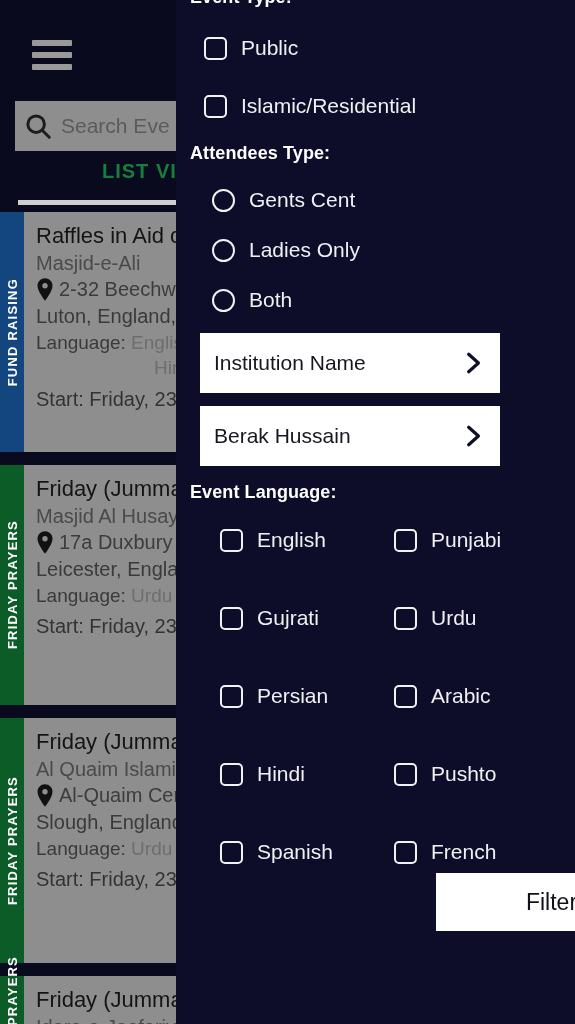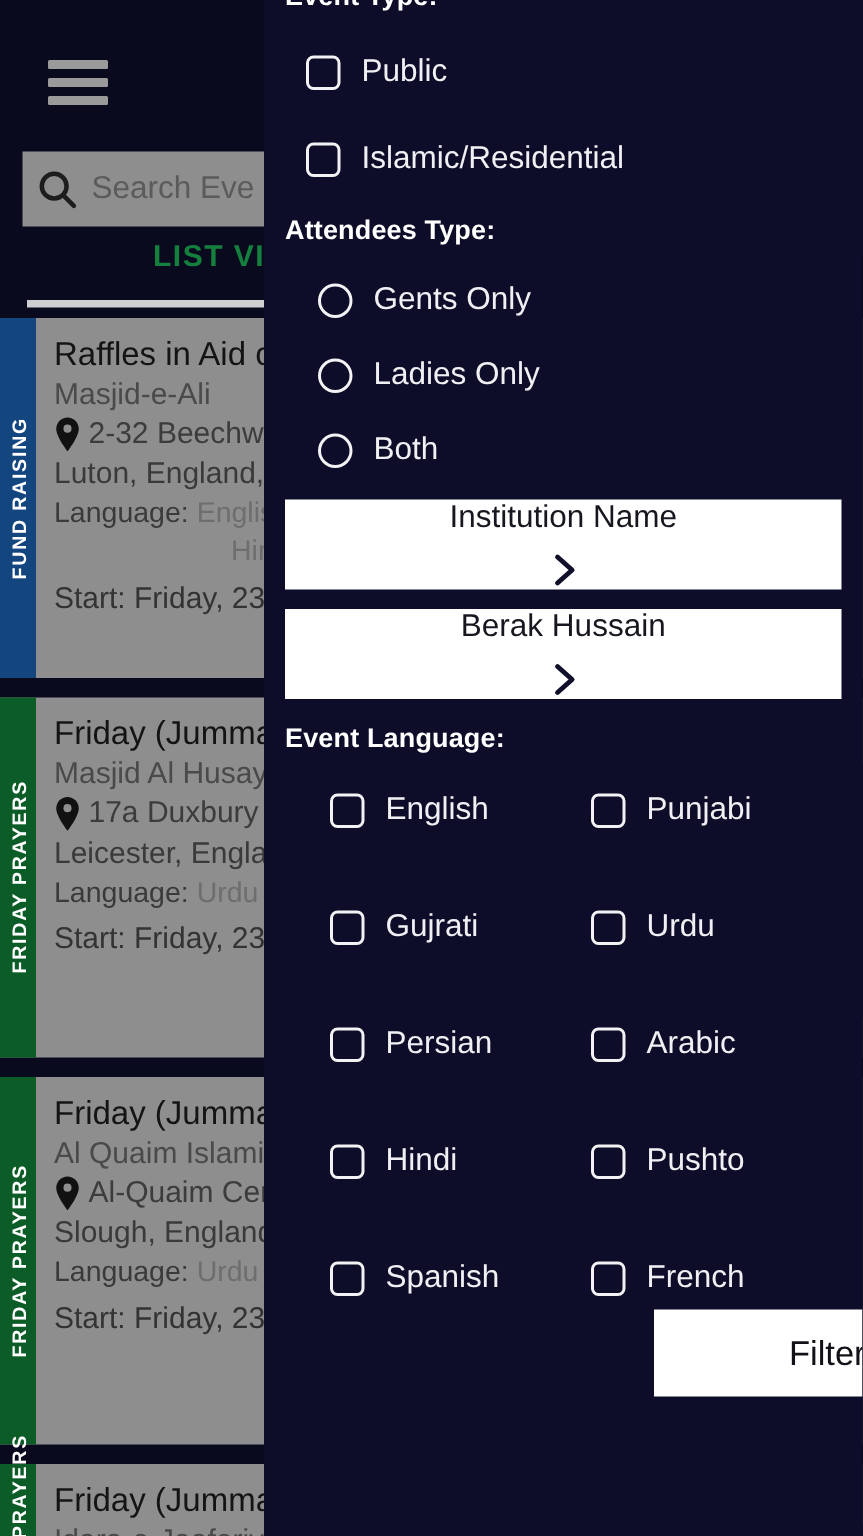--- a/index.html
+++ b/index.html
@@ -128,26 +128,25 @@
 
   #event-type-opts { position: absolute; left: 28px; top: 36px; }
   #event-type-opts .opt-row { margin-bottom: 34px; }
 
   #heading-attendees { position: absolute; left: 14px; top: 143px; }
 
   #attendee-opts { position: absolute; left: 36px; top: 188px; }
   #attendee-opts .opt-row { margin-bottom: 26px; }
 
   .white-field {
-    position: absolute; left: 14px;
-    width: 371px; height: 60px;
+    position: absolute; left: 24px;
+    width: 300px; height: 60px;
     background: #ffffff;
     display: flex; align-items: center; justify-content: space-between;
     padding: 0 14px 0 14px;
-    flex-direction: column;
   }
   .white-field-text { font-size: 21px; color: #17171f; }
   .chev { color: #10102a; font-size: 28px; line-height: 1; font-weight: 400; }
   .chev svg { display: block; }
   #field-institution { top: 333px; }
   #field-person { top: 406px; }
 
   #heading-language { position: absolute; left: 14px; top: 482px; }
 
   #lang-grid {
@@ -299,21 +298,21 @@
           <span class="chk"></span>
           <span class="opt-label">Islamic/Residential</span>
         </div>
       </div>
 
     <div id="heading-attendees" class="section-heading">Attendees Type:</div>
 
     <div id="attendee-opts">
         <div class="opt-row">
           <span class="radio"></span>
-          <span class="opt-label">Gents Only</span>
+          <span class="opt-label">Gents Cent</span>
         </div>
         <div class="opt-row">
           <span class="radio"></span>
           <span class="opt-label">Ladies Only</span>
         </div>
         <div class="opt-row">
           <span class="radio"></span>
           <span class="opt-label">Both</span>
         </div>
       </div>

